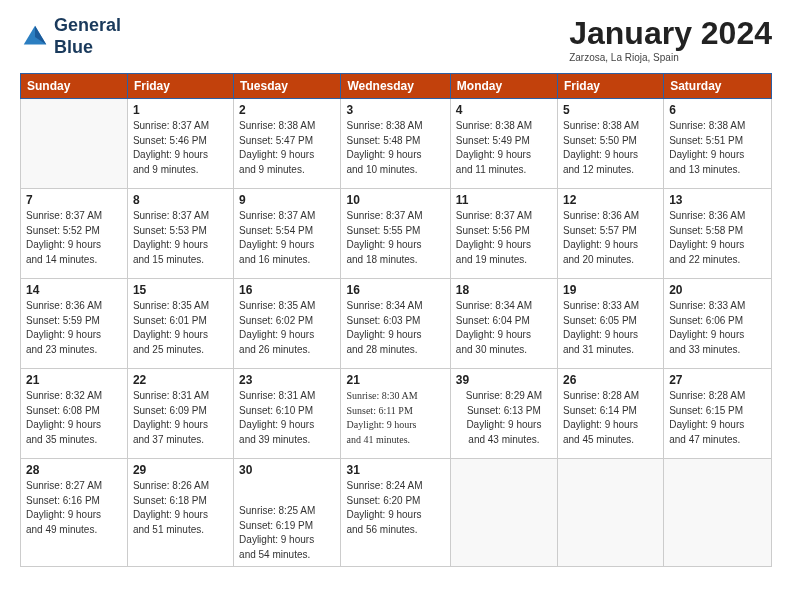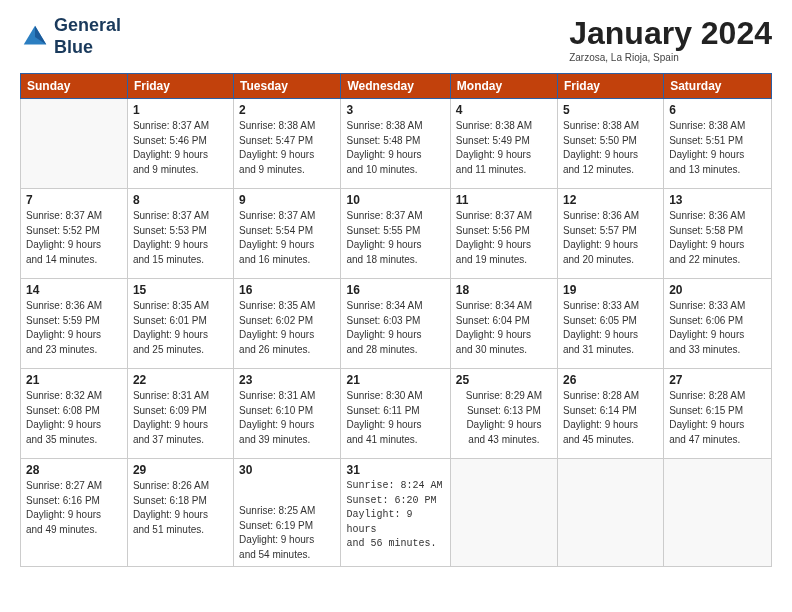--- a/index.html
+++ b/index.html
@@ -287,27 +287,27 @@
           </td>
           <td>
             <span class="day-number">23</span>
             <div class="day-info" style="white-space: pre-line;">Sunrise: 8:31 AM
 Sunset: 6:10 PM
 Daylight: 9 hours
 and 39 minutes.</div>
           </td>
           <td>
             <span class="day-number">21</span>
-            <div class="day-info" style="white-space: pre-line;">Sunrise: 8:30 AM
+            <div class="day-info" style="white-space: pre-line; font-family: Liberation Serif, serif;">Sunrise: 8:30 AM
 Sunset: 6:11 PM
 Daylight: 9 hours
 and 41 minutes.</div>
           </td>
           <td>
-            <span class="day-number">25</span>
+            <span class="day-number">39</span>
             <div class="day-info" style="white-space: pre-line; text-align: center;">Sunrise: 8:29 AM
 Sunset: 6:13 PM
 Daylight: 9 hours
 and 43 minutes.</div>
           </td>
           <td>
             <span class="day-number">26</span>
             <div class="day-info" style="white-space: pre-line;">Sunrise: 8:28 AM
 Sunset: 6:14 PM
 Daylight: 9 hours
@@ -338,21 +338,21 @@
           </td>
           <td>
             <span class="day-number">30</span>
             <div class="day-info" style="white-space: pre-line; margin-top: 27px;">Sunrise: 8:25 AM
 Sunset: 6:19 PM
 Daylight: 9 hours
 and 54 minutes.</div>
           </td>
           <td>
             <span class="day-number">31</span>
-            <div class="day-info" style="white-space: pre-line; font-family: Liberation Mono, monospace;">Sunrise: 8:24 AM
+            <div class="day-info" style="white-space: pre-line;">Sunrise: 8:24 AM
 Sunset: 6:20 PM
 Daylight: 9 hours
 and 56 minutes.</div>
           </td>
           <td class="empty"></td>
           <td class="empty"></td>
           <td class="empty"></td>
         </tr>
       </tbody>
   </table>

